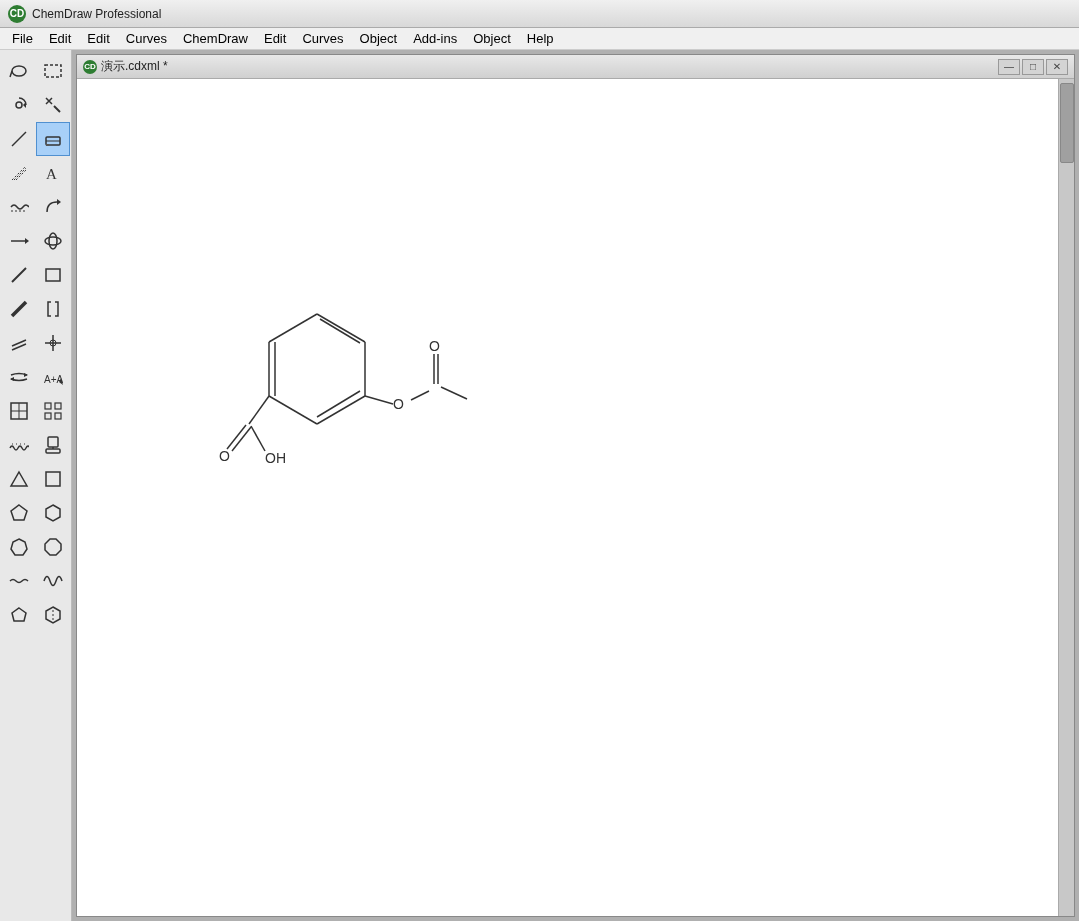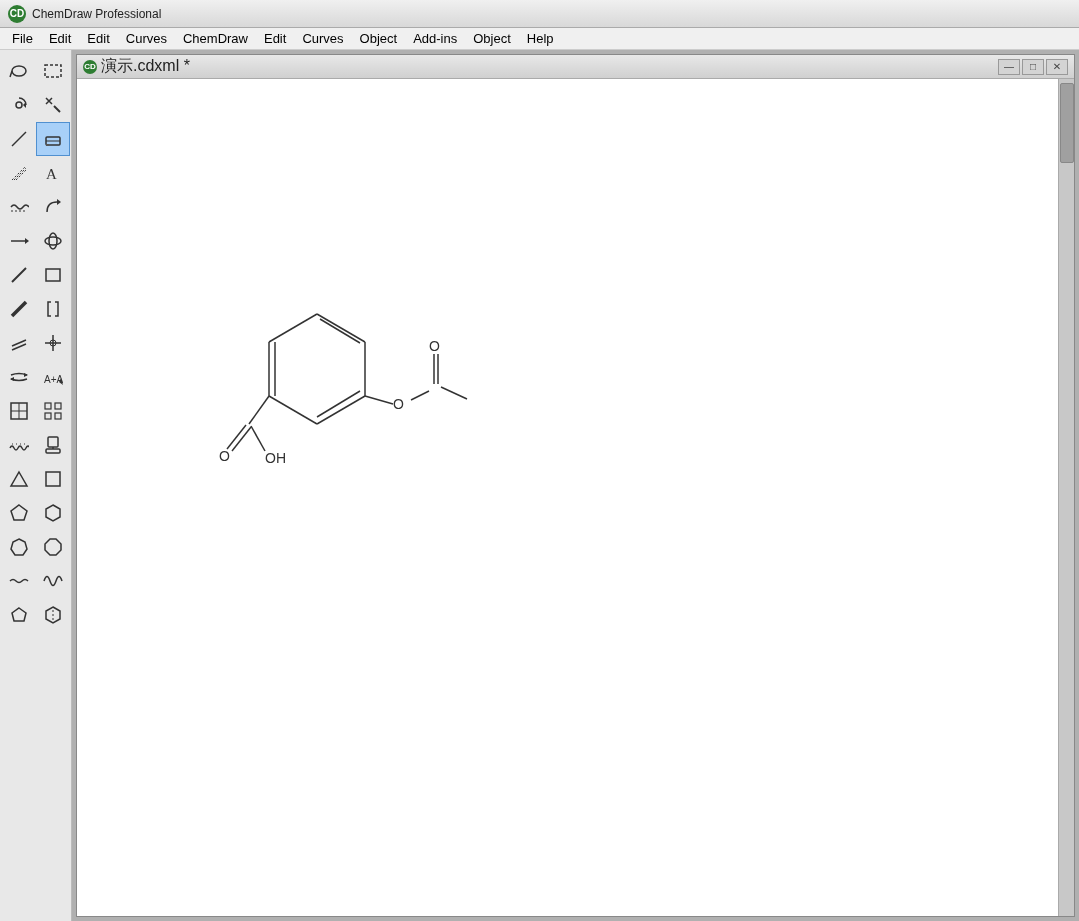--- a/index.html
+++ b/index.html
@@ -137,21 +137,21 @@
       height: 14px;
       background: #2e7d32;
       border-radius: 50%;
       display: flex;
       align-items: center;
       justify-content: center;
       color: white;
       font-size: 8px;
     }
     #doc-title-text {
-      font-size: 16px;
+      font-size: 12px;
       color: #222;
     }
     #doc-win-controls {
       display: flex;
       gap: 2px;
     }
     .win-btn {
       width: 22px;
       height: 16px;
       background: #d4d4d4;

